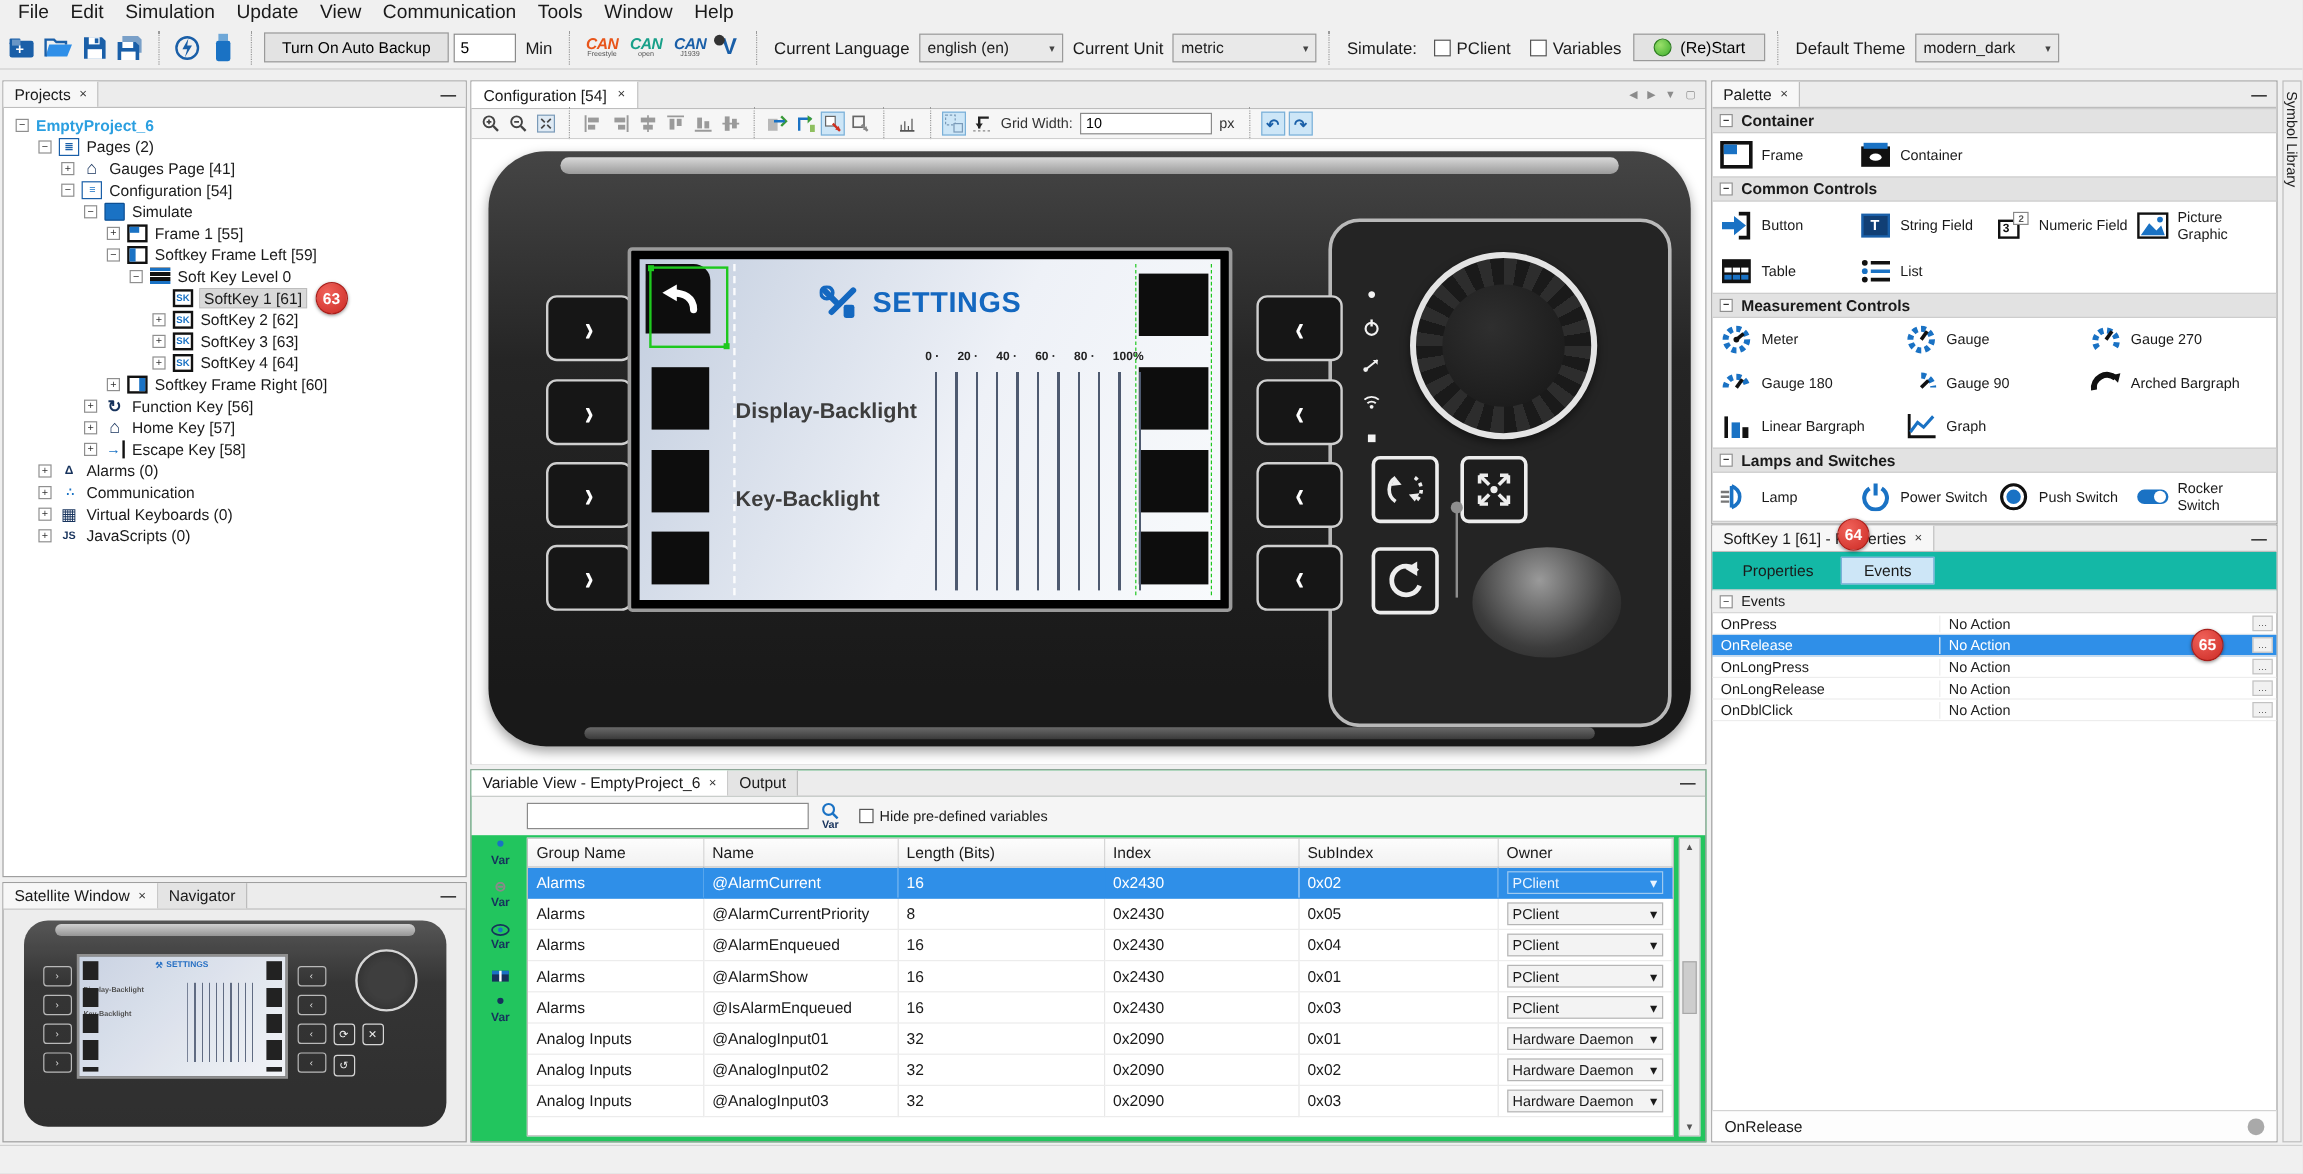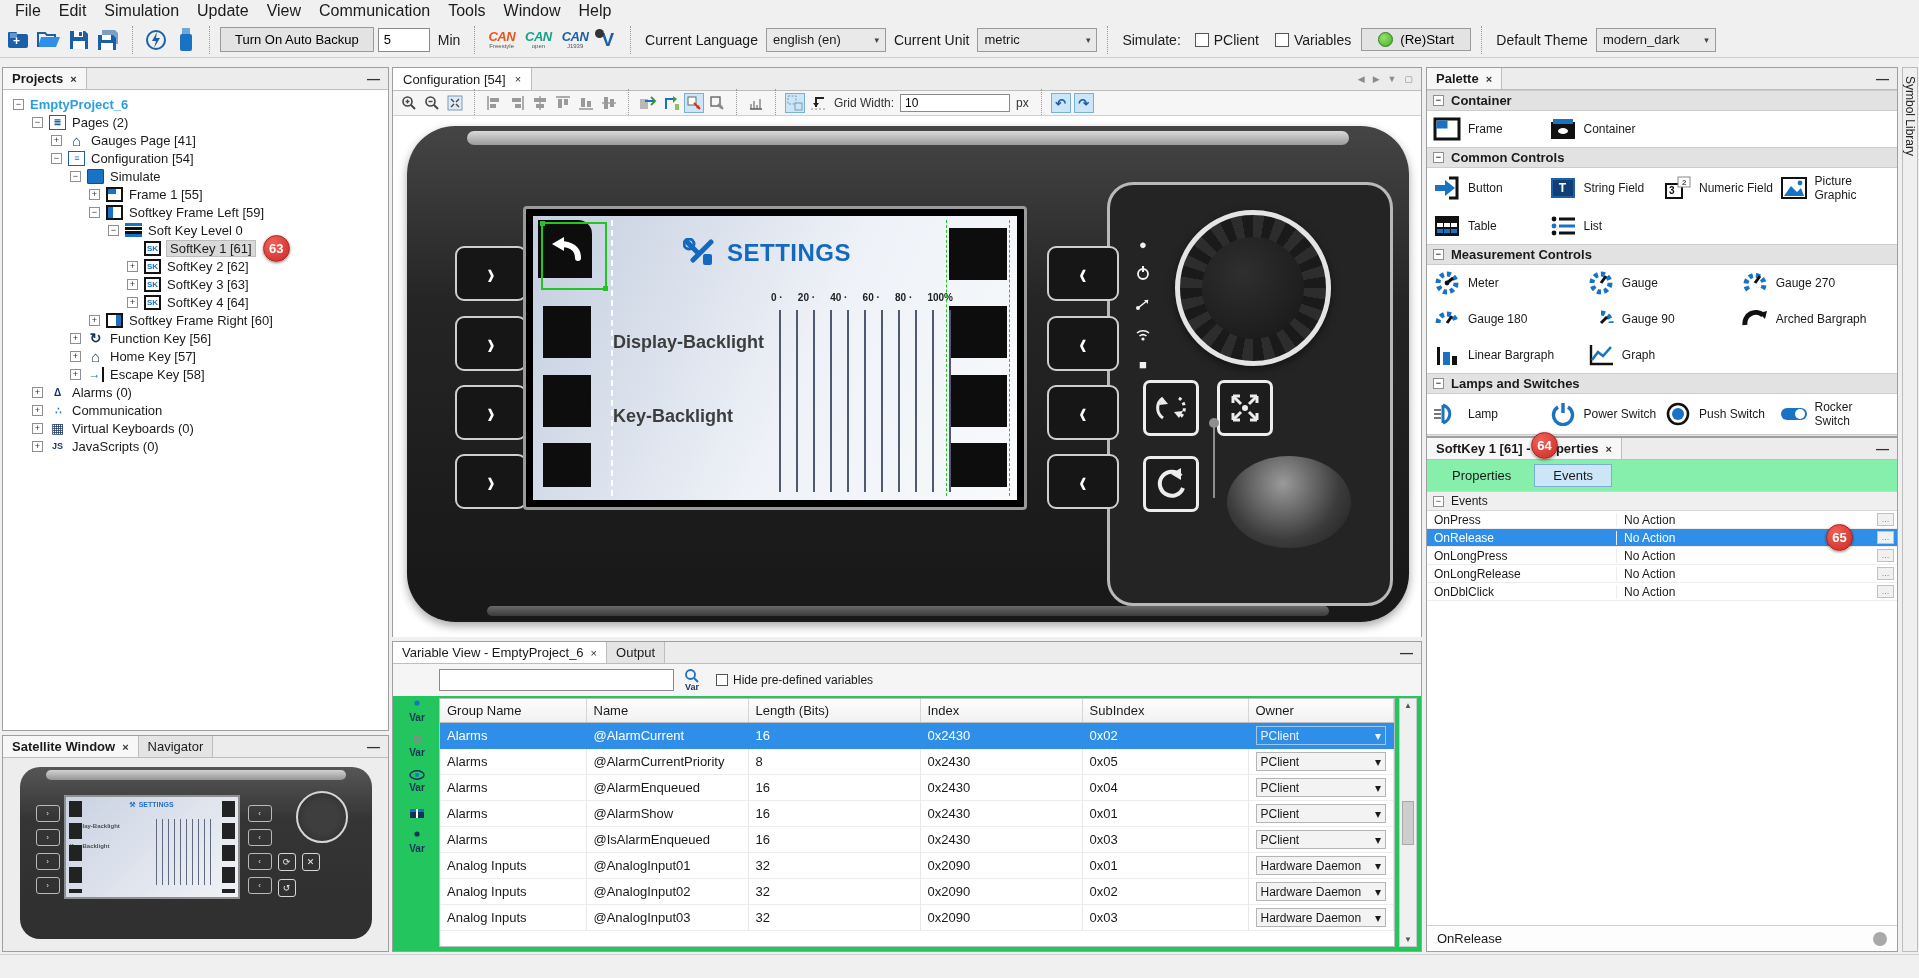--- a/index.html
+++ b/index.html
@@ -24,21 +24,21 @@
 .canlogo i{font-size:6px;font-style:normal;color:#555}
 .can1 b{color:#e8551a}.can2 b{color:#18a089}.can3 b{color:#1a5fa8}
 .vlogo{font-size:19px;font-weight:bold;color:#1a5fa8;position:relative;padding:0 6px}
 .vlogo::before{content:"";position:absolute;left:0;top:0;width:9px;height:9px;background:#333;border-radius:50%}
 .restart{display:flex;align-items:center;gap:7px;background:#e3e3e3;border:1px solid #9a9a9a;padding:3px 16px}
 .playdot{width:15px;height:15px;border-radius:50%;background:radial-gradient(circle at 35% 35%,#9ae06a,#3faf2e);border:1px solid #2d7d20}
 
 
 .panel{position:absolute;background:#fff;border:1px solid #9f9f9f}
 .dockbar{height:22px;background:#ececec;border-bottom:1px solid #bdbdbd;display:flex;align-items:stretch}
-.docktab{display:flex;align-items:center;gap:7px;padding:0 9px;background:#f7f7f7;border-right:1px solid #bdbdbd;font-weight:bold;font-size:13px}
+.docktab{display:flex;align-items:center;gap:7px;padding:0 9px;background:#f7f7f7;border-right:1px solid #bdbdbd;font-weight:normal;font-size:13px}
 .docktab.inactive{font-weight:normal;background:#e4e4e4}
 .xglyph{font-size:11px;color:#333}
 .minglyph{margin-left:auto;padding:0 8px;color:#333;display:flex;align-items:center;font-weight:bold}
 .navglyphs{margin-left:auto;display:flex;align-items:center;gap:8px;color:#8b8b8b;font-size:9px;padding-right:8px}
 
 
 .projects-panel{left:2px;top:67px;width:387px;height:664px}
 .tree{padding:5px 0;overflow:hidden}
 .trow{display:flex;align-items:center;height:18px;padding-left:calc(10px + var(--d)*19px);white-space:nowrap}
 .trow.sel .tname{background:#d9d9d9;outline:1px solid #bdbdbd;padding:0 3px}
@@ -150,21 +150,21 @@
 .psec{background:#e2e2e2;border-top:1px solid #cdcdcd;border-bottom:1px solid #cdcdcd;display:flex;align-items:center;gap:7px;padding:2px 6px;font-weight:bold;font-size:13px}
 .pitems{display:flex;flex-wrap:wrap;padding:4px 4px;row-gap:8px}
 .pitem{display:flex;align-items:center;gap:7px;font-size:12px;padding:2px 2px}
 .w25{width:25%}.w33{width:33.3%}
 .pic{width:28px;height:24px;flex:none;position:relative;display:flex;align-items:center;justify-content:center}
 .pic svg{display:block}
 .picT{position:absolute;color:#fff;font-weight:bold;font-size:12px}
 
 
 .props-panel{left:1426px;top:437px;width:472px;height:515px}
-.proptabs{display:flex;gap:4px;padding:4px 6px;background:#86efac;border-bottom:1px solid #cfcfcf}
+.proptabs{display:flex;gap:4px;padding:4px 6px;background:#14b8a6;border-bottom:1px solid #cfcfcf}
 .ptab2{padding:3px 18px;font-size:13px;border:1px solid transparent}
 .ptab2.active{background:#cde6f7;border-color:#7ab0d8}
 .esec{background:#efefef;border-bottom:1px solid #d8d8d8;display:flex;align-items:center;gap:7px;padding:2px 6px;font-size:12px}
 .evrow{display:flex;align-items:center;height:18px;border-bottom:1px solid #ededed;font-size:12px;position:relative}
 .evrow .en{width:190px;padding:0 7px;border-right:1px solid #ededed}
 .evrow .ea{flex:1;padding:0 7px;color:#222}
 .evrow .dots{width:17px;height:13px;background:#f1f1f1;border:1px solid #c2c2c2;font-size:8px;display:flex;align-items:center;justify-content:center;margin-right:3px;color:#555}
 .evrow.sel{background:#2f8fe8;color:#fff}
 .evrow.sel .ea{color:#fff}
 .propfooter{position:absolute;left:0;right:0;bottom:0;height:26px;border-top:1px solid #d2d2d2;display:flex;align-items:center;justify-content:space-between;padding:0 10px;font-size:13px;background:#fdfdfd}

